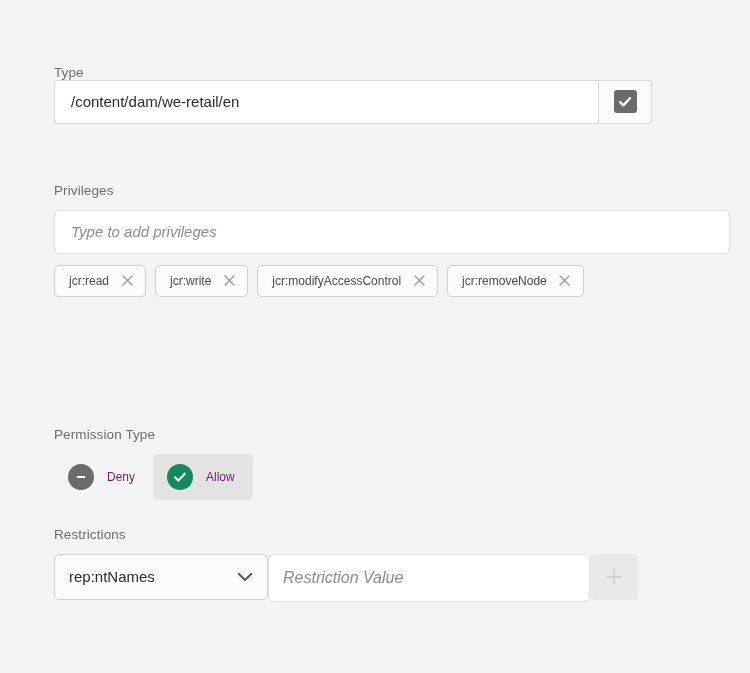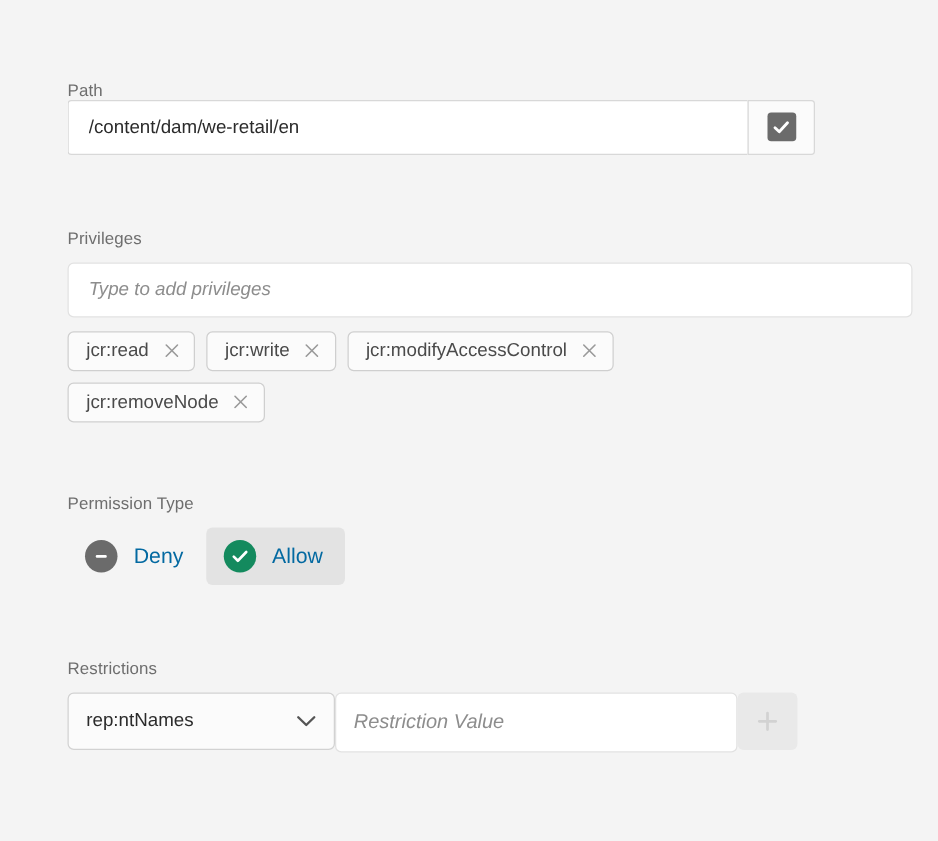--- a/index.html
+++ b/index.html
@@ -103,38 +103,38 @@
     display: inline-flex;
     align-items: center;
     height: 32px;
     padding: 0 11px 0 14px;
     background: #fbfbfb;
     border: 1px solid #cfcfcf;
     border-radius: 5px;
     cursor: pointer;
   }
   .tag-label {
-    font-size: 15px;
+    font-size: 12px;
     color: #4a4a4a;
     white-space: nowrap;
   }
   .tag-remove {
     margin-left: 11px;
     width: 14px;
     height: 14px;
     display: flex;
     align-items: center;
     justify-content: center;
     color: #9a9a9a;
     cursor: pointer;
   }
   .tag-remove svg { display: block; }
 
   
-  .perm-block { position: absolute; top: 396px; left: 0; }
+  .perm-block { position: absolute; top: 428px; left: 0; }
   .perm-options {
     margin-top: 12px;
     display: flex;
     align-items: center;
     gap: 0px;
   }
   .perm-option {
     display: inline-flex;
     align-items: center;
     height: 46px;
@@ -153,22 +153,22 @@
     display: flex;
     align-items: center;
     justify-content: center;
     flex: 0 0 auto;
   }
   .icon-deny { background: #6b6b6b; }
   .icon-allow { background: #148a5e; }
   .perm-option .icon svg { display: block; }
   .perm-label {
     margin-left: 13px;
-    font-size: 17px;
-    color: #0369a1;
+    font-size: 12px;
+    color: #701a75;
     text-align: center;
   }
 
   
   .restr-block { position: absolute; top: 528px; left: 0; }
   .restr-row {
     margin-top: 12px;
     display: flex;
     align-items: stretch;
   }
@@ -222,21 +222,21 @@
     padding: 0;
   }
   .add-btn svg { display: block; }
 </style>
 </head>
 <body>
 
 <div class="form">
 
   <div class="path-block">
-    <div class="field-label">Path</div>
+    <div class="field-label">Type</div>
     <div class="path-row">
       <input class="path-input" type="text" value="/content/dam/we-retail/en" style="">
       <button class="path-check-btn">
         <span class="checkbox-box">
           <svg width="14" height="14" viewBox="0 0 14 14">
             <path d="M2 7.2 L5.4 10.4 L12 3.2" fill="none" stroke="#ffffff" stroke-width="2.3" stroke-linecap="round" stroke-linejoin="round"></path>
           </svg>
         </span>
       </button>
     </div>

